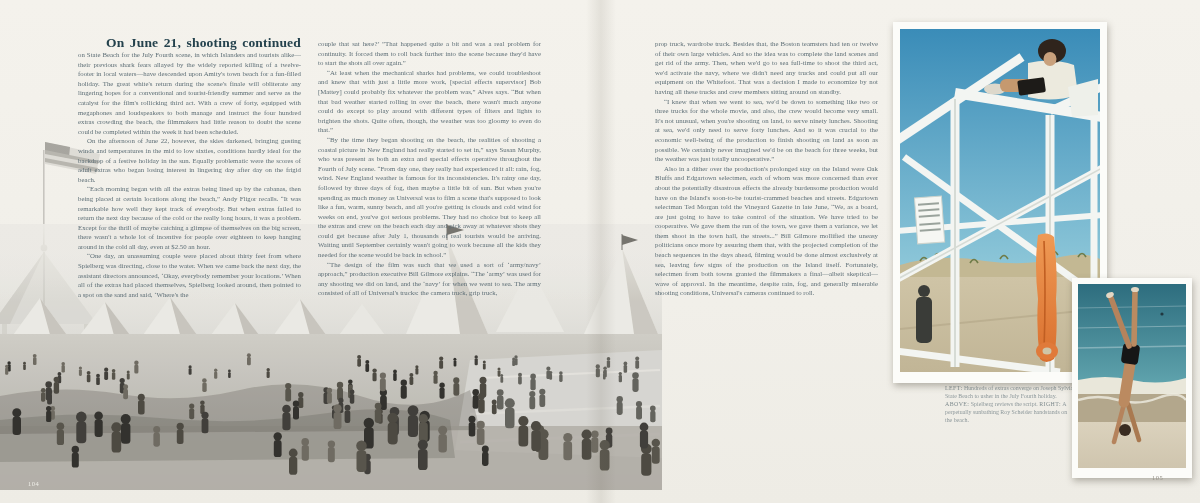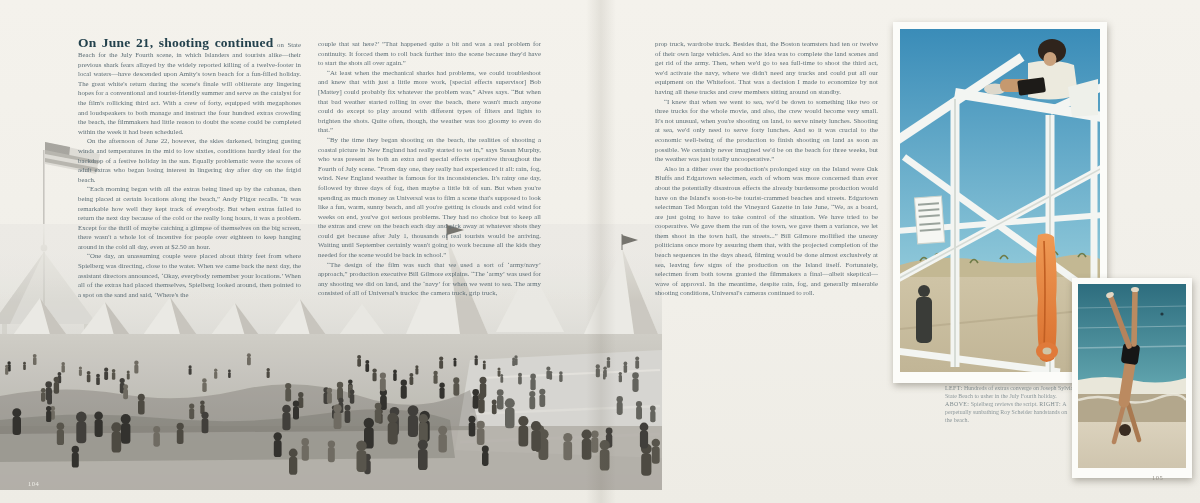--- a/index.html
+++ b/index.html
@@ -12,21 +12,21 @@
   .gutter{position:absolute;left:586px;top:0;width:30px;height:503px;
     background:linear-gradient(90deg,rgba(110,104,90,0) 0%,rgba(110,104,90,0.13) 50%,rgba(110,104,90,0) 100%);
     pointer-events:none;z-index:5;}
   
   .col{position:absolute;color:#5d6e76;font-size:6.8px;line-height:9.6px;text-align:justify;z-index:2;}
   .col p{margin:0;}
   .col p.indent{text-indent:9px;}
   .col1{left:78px;top:36px;width:223px;}
   .col2{left:318px;top:39px;width:223px;}
   .col3{left:655px;top:39px;width:223px;}
-  .lead-in{font-size:13.5px;font-weight:bold;color:#24424d;letter-spacing:0.2px;line-height:14px;}
+  .lead-in{font-size:13.5px;font-weight:bold;color:#24424d;letter-spacing:0.2px;line-height:14px;margin-left:28px;}
   
   .bw-photo{position:absolute;left:0;top:128px;width:662px;height:362px;z-index:1;}
   
   .photo-frame{position:absolute;background:#fcfcf9;box-shadow:1px 3px 7px rgba(60,55,40,0.35);z-index:3;}
   .frame-lifeguard{left:893px;top:22px;padding:7px;}
   .frame-handstand{left:1072px;top:278px;padding:6px;z-index:4;}
   
   .caption{position:absolute;left:945px;top:378px;width:130px;
     font-size:5.9px;line-height:8px;color:#8d989b;z-index:2;text-align:left;}
   .cap-label{letter-spacing:0.4px;color:#7f8b8e;}

